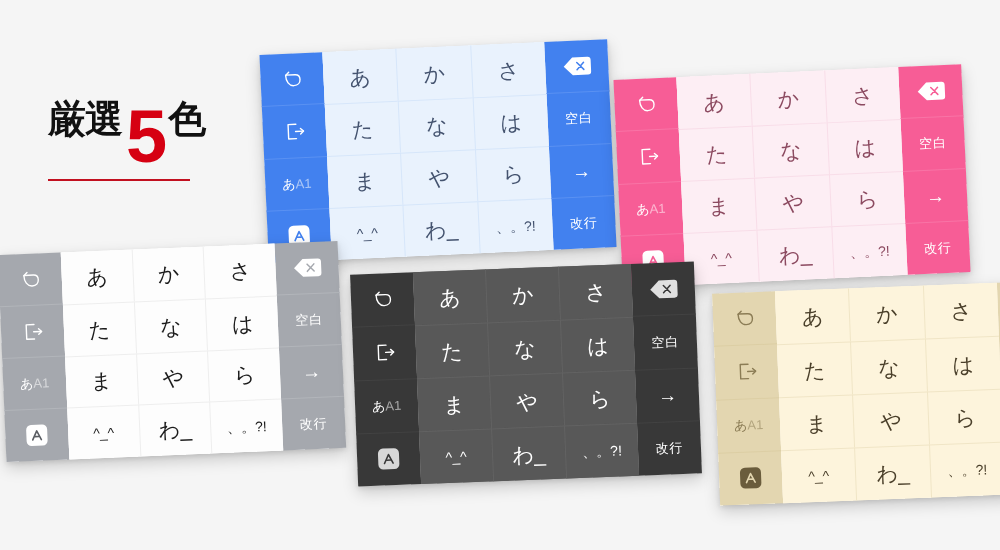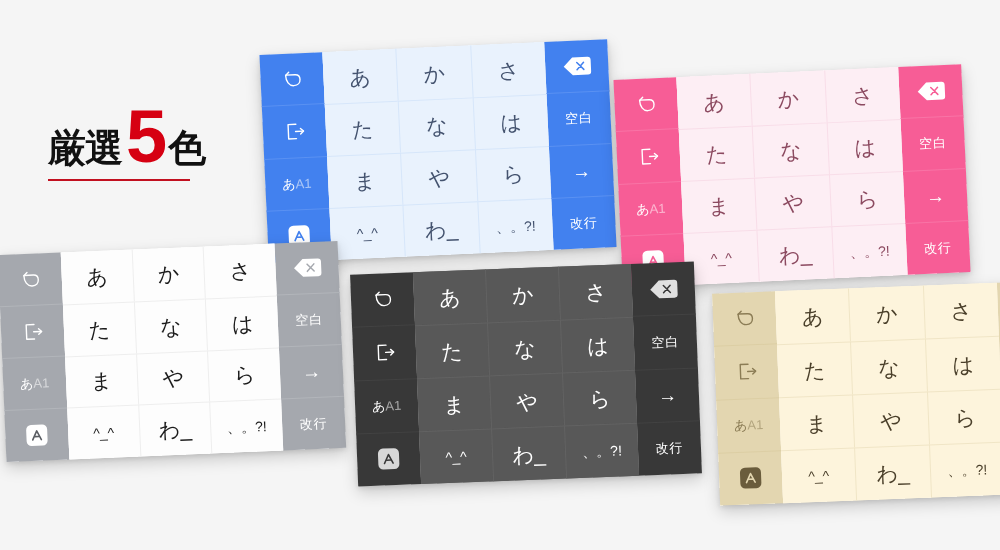--- a/index.html
+++ b/index.html
@@ -17,21 +17,21 @@
 
   
   #headline {
     position: absolute;
     left: 48px;
     top: 100px;
     width: 190px;
   }
   #headline .hl-text {
     display: flex;
-    align-items: flex-end;
+    align-items: flex-start;
     justify-content: flex-start;
     white-space: nowrap;
     color: #111111;
     font-weight: bold;
     letter-spacing: -1px;
   }
   #headline .hl-a, #headline .hl-c {
     font-size: 38px;
     line-height: 1;
   }

